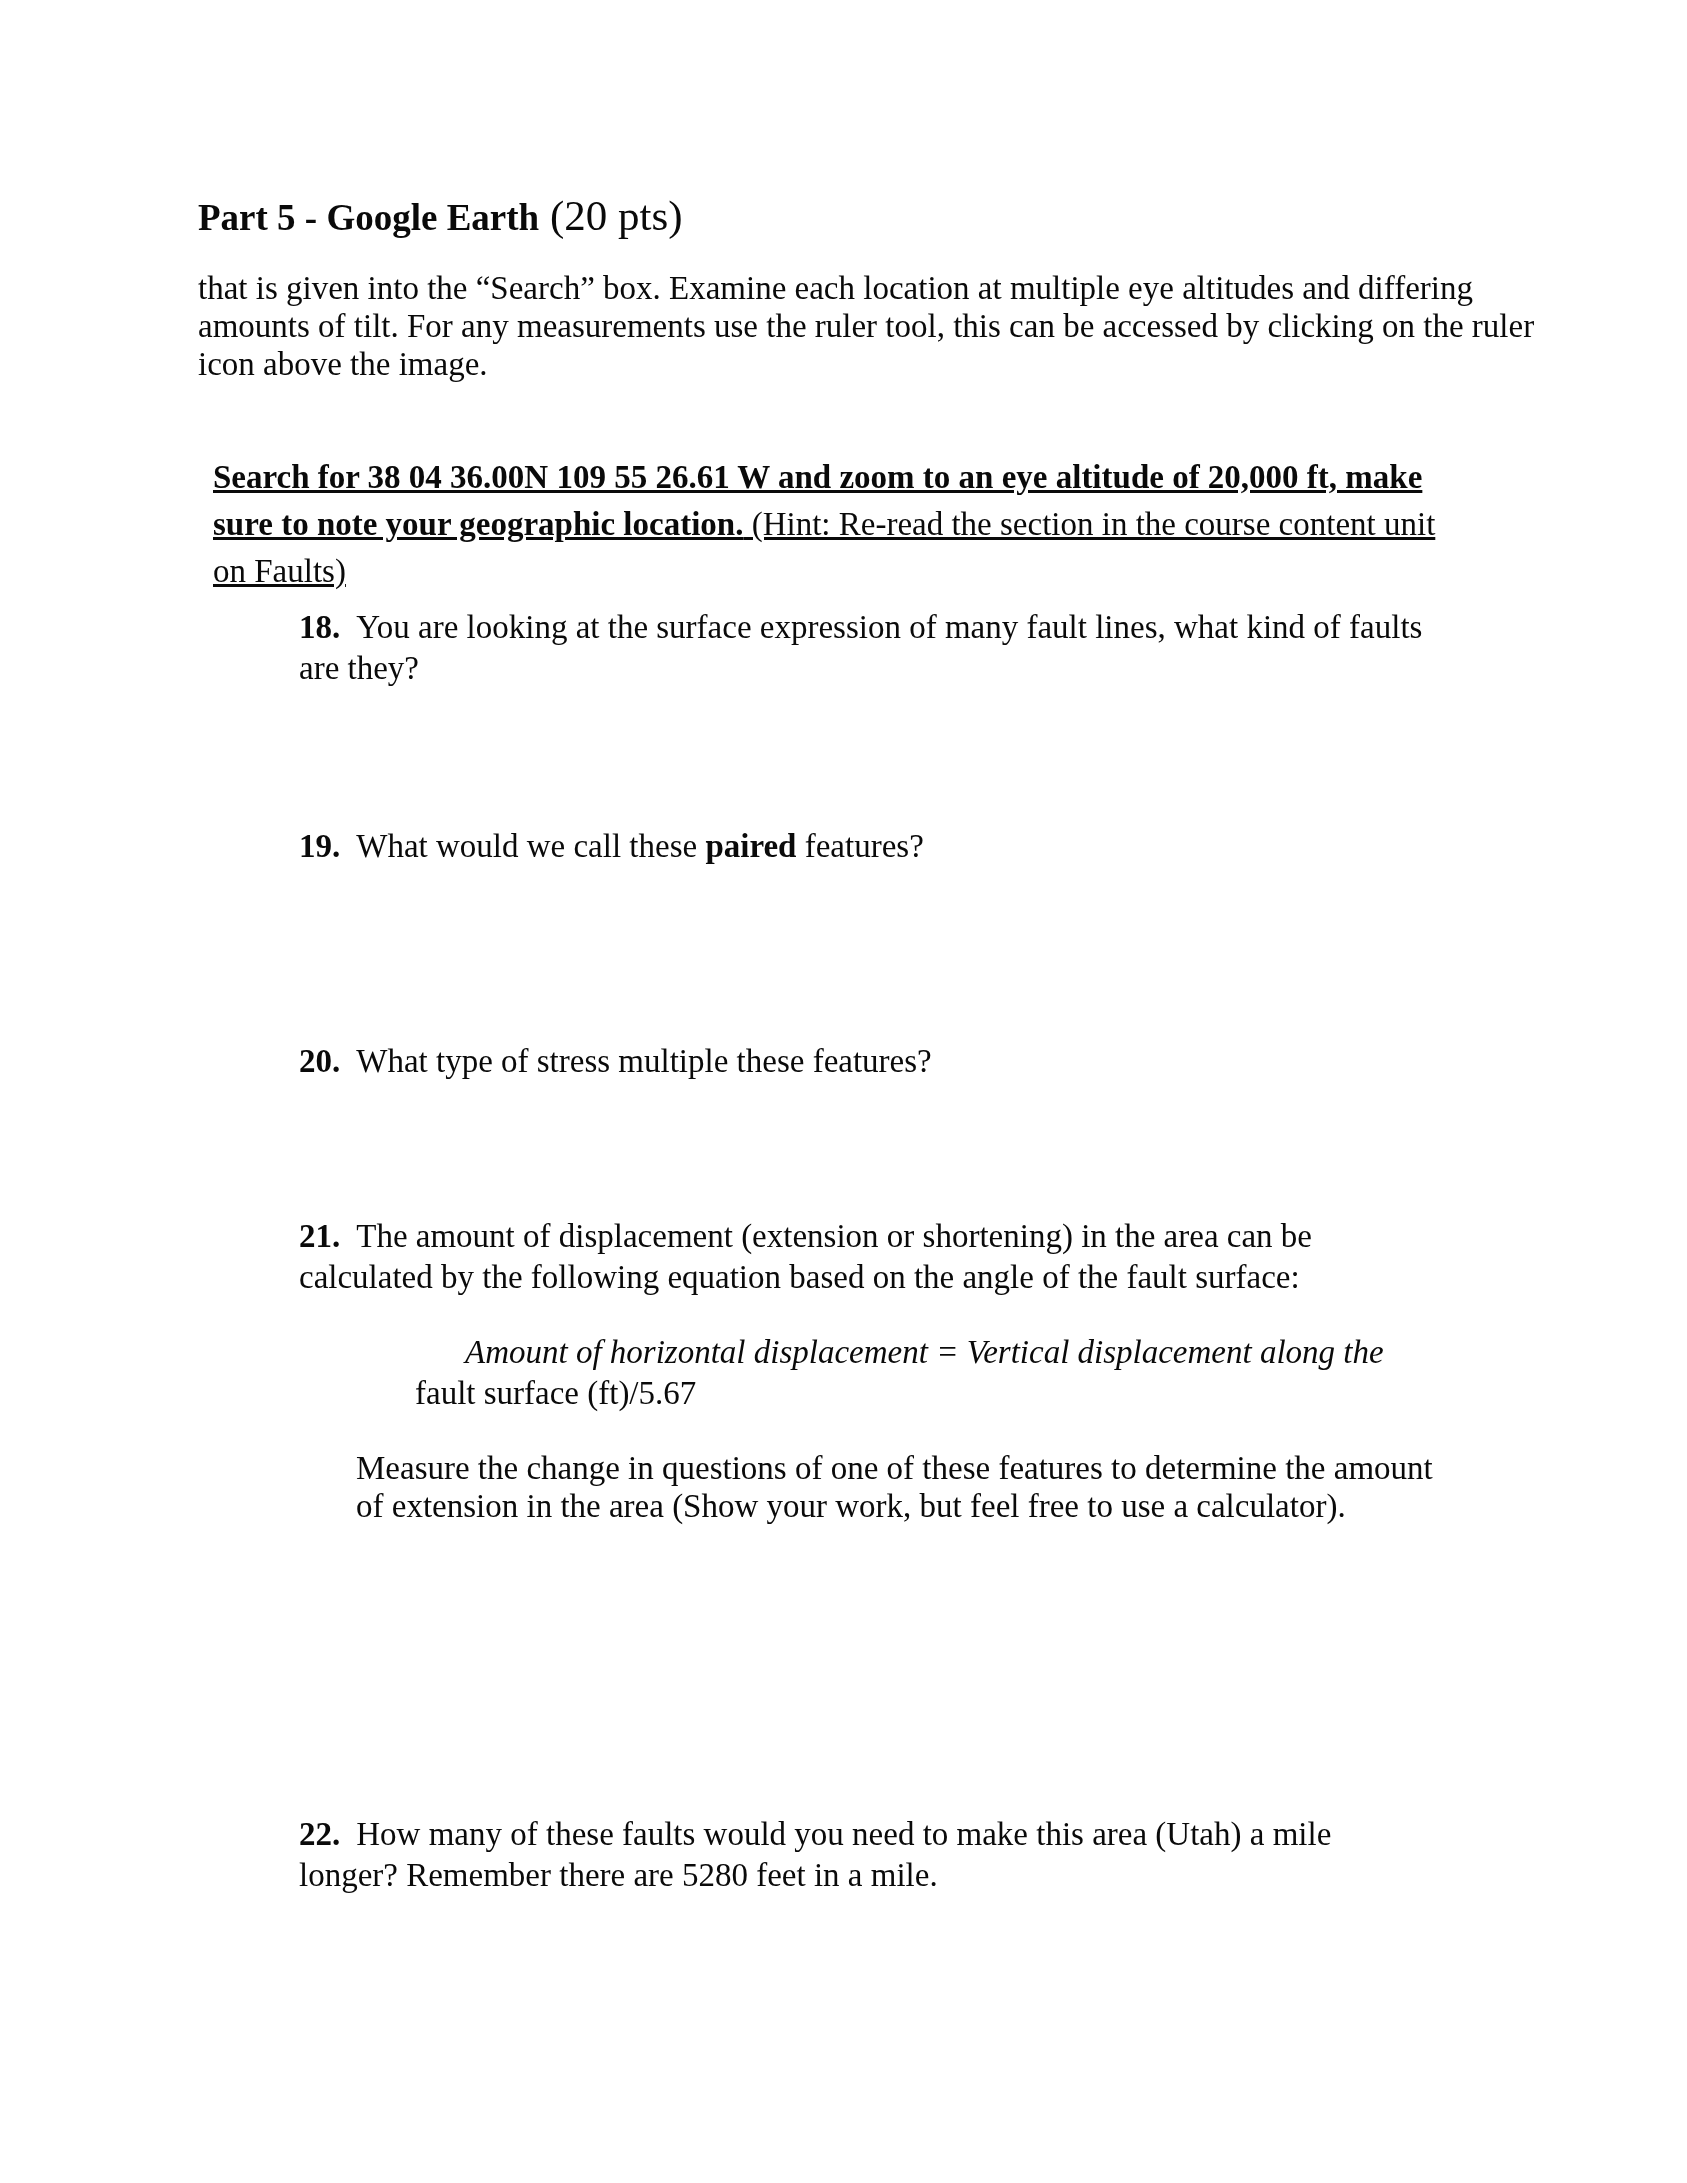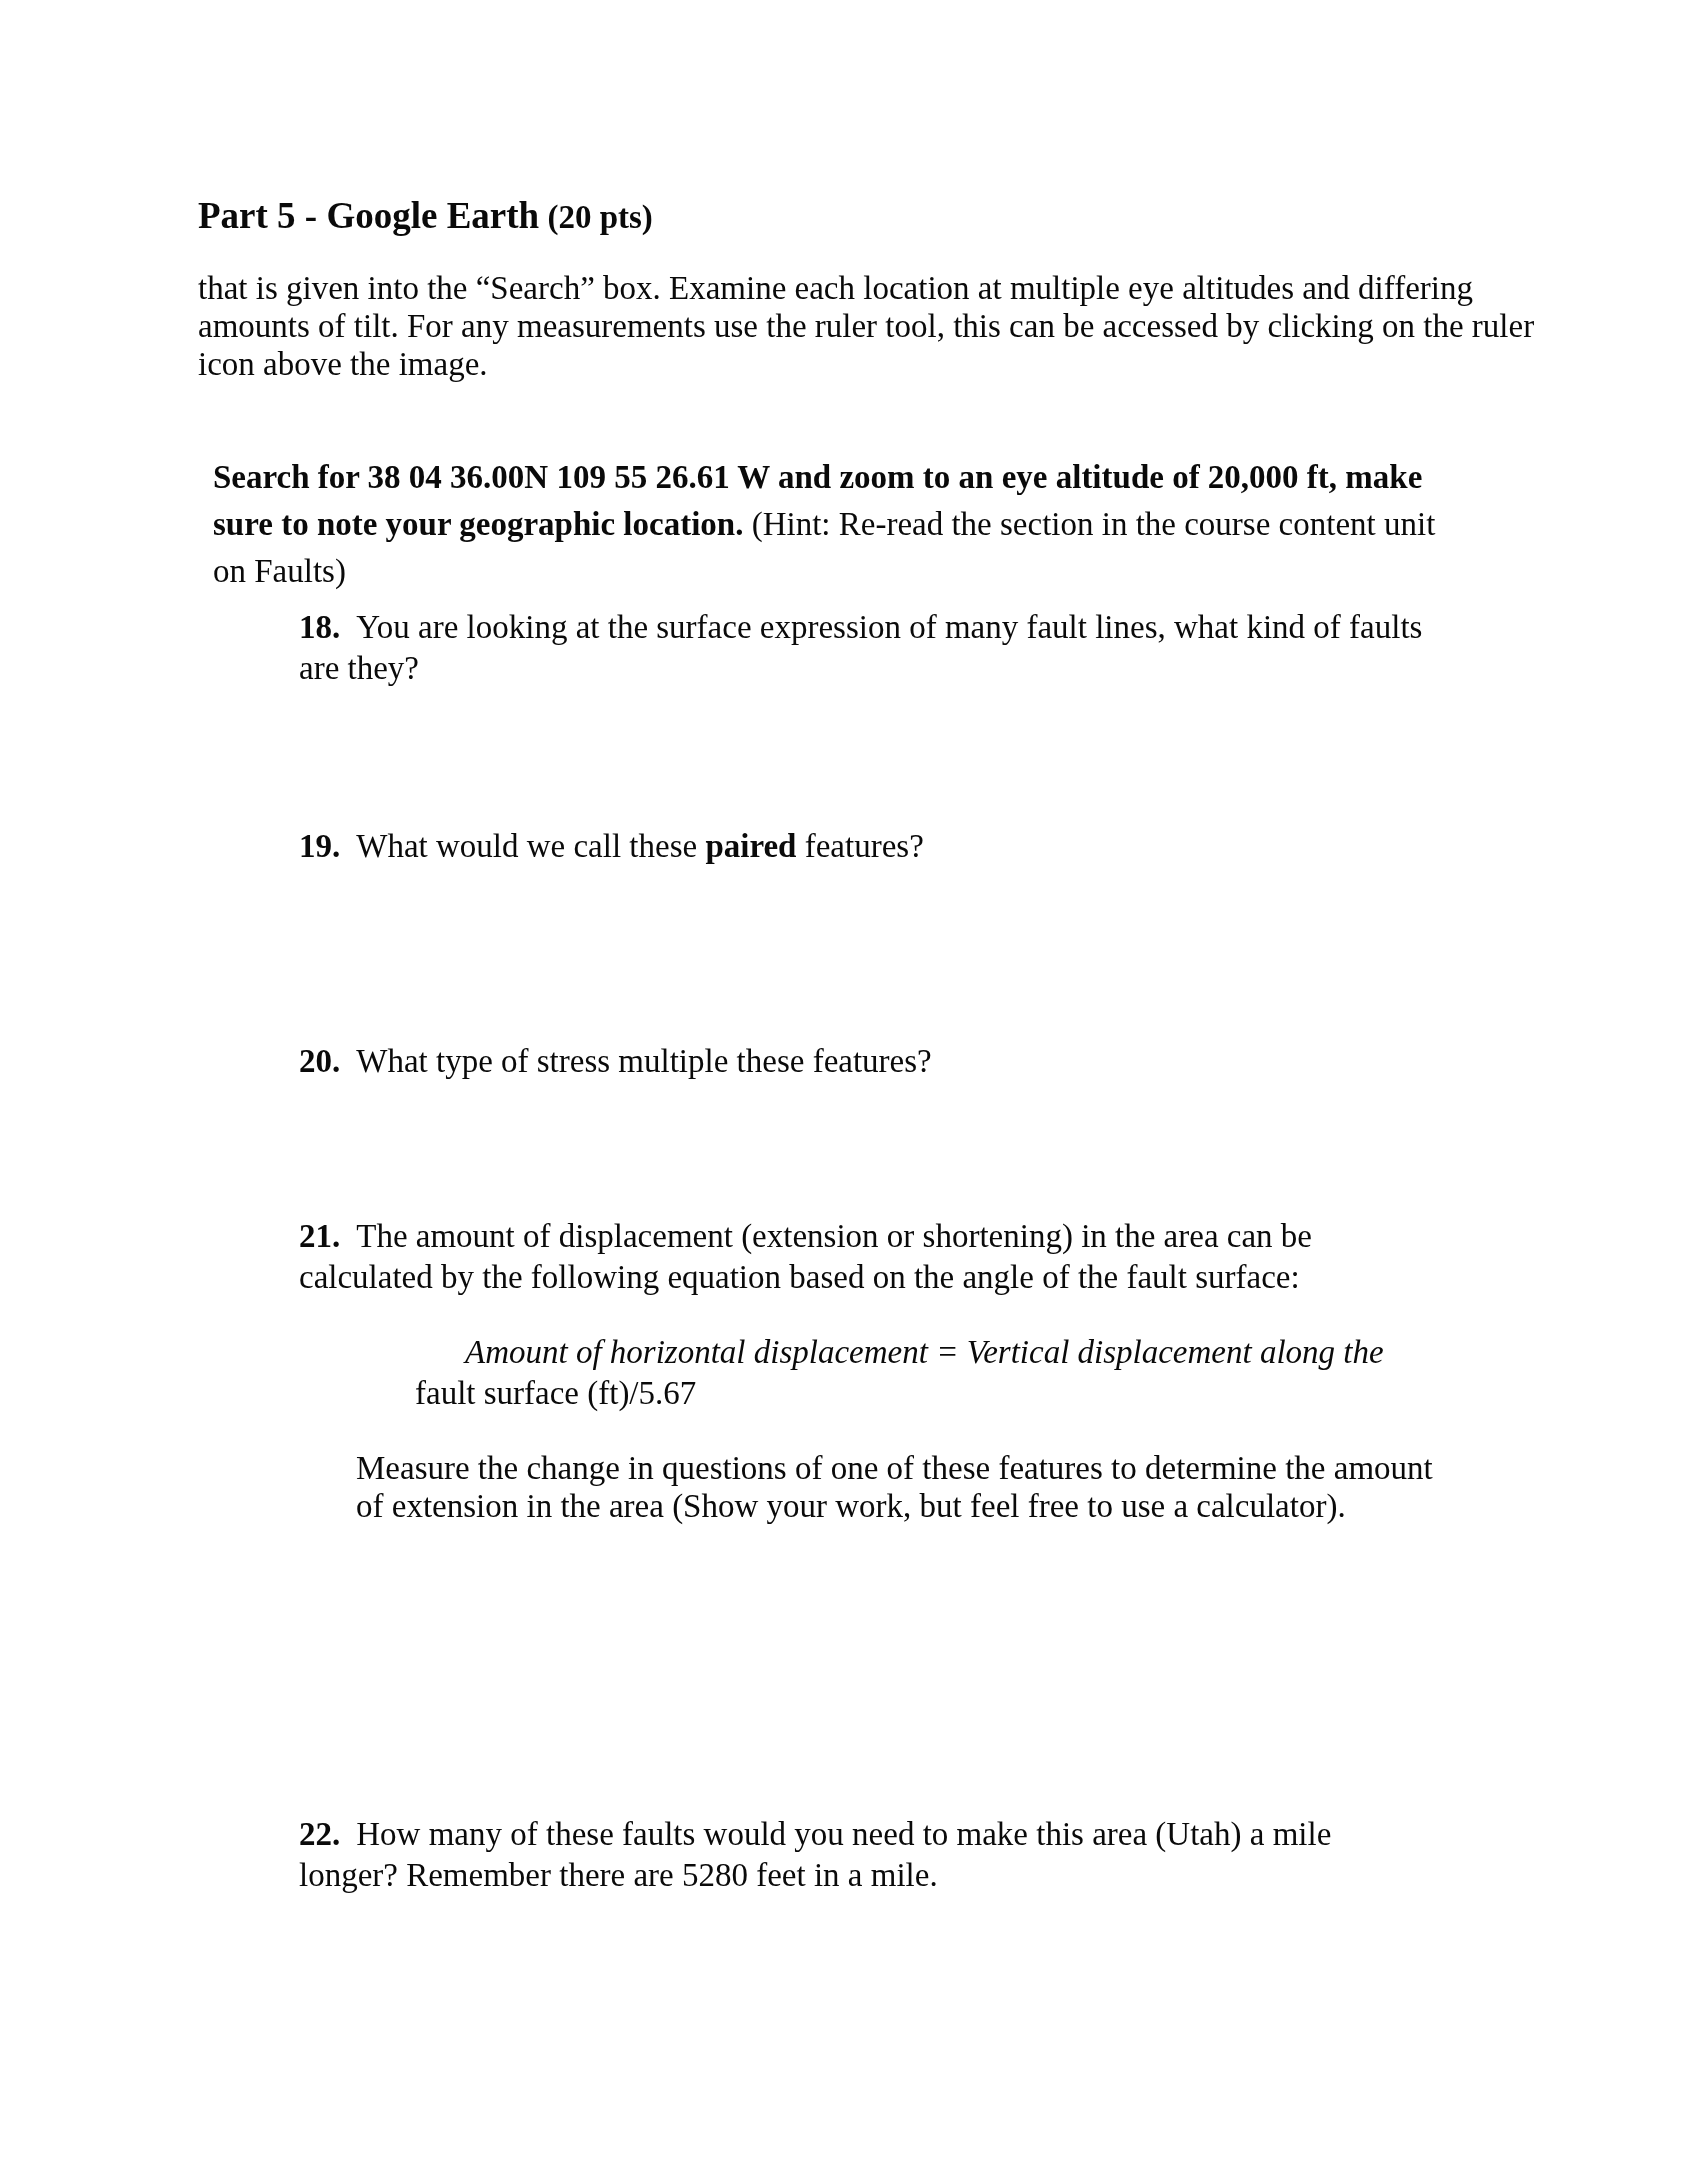--- a/index.html
+++ b/index.html
@@ -16,25 +16,25 @@
     font-family: "Liberation Serif", "DejaVu Serif", serif;
     font-size: 33px;
     overflow: hidden;
   }
   .block { position: absolute; }
   .line { white-space: pre; }
   .b { font-weight: bold; }
 
   .title-block { left: 198px; top: 195px; line-height: 42px; }
   .title-bold { font-size: 37px; font-weight: bold; }
-  .title-suffix { font-size: 33px; font-weight: bold; }
+  .title-suffix { font-size: 43px; font-weight: normal; }
 
   .intro-block { left: 198px; top: 269px; line-height: 38px; }
 
-  .search-block { left: 213px; top: 454px; line-height: 47px; font-weight: bold; }
+  .search-block { left: 213px; top: 454px; line-height: 47px; font-weight: bold; text-decoration: underline; }
   .search-block .reg { font-weight: normal; }
 
   .question { line-height: 41px; }
   .q-num { font-weight: bold; margin-right: 16px; margin-top: 14px; }
   .q18 { left: 299px; top: 607px; }
   .q19 { left: 299px; top: 826px; }
   .q20 { left: 299px; top: 1041px; }
   .q21 { left: 299px; top: 1216px; }
   .q22 { left: 299px; top: 1814px; }
 

